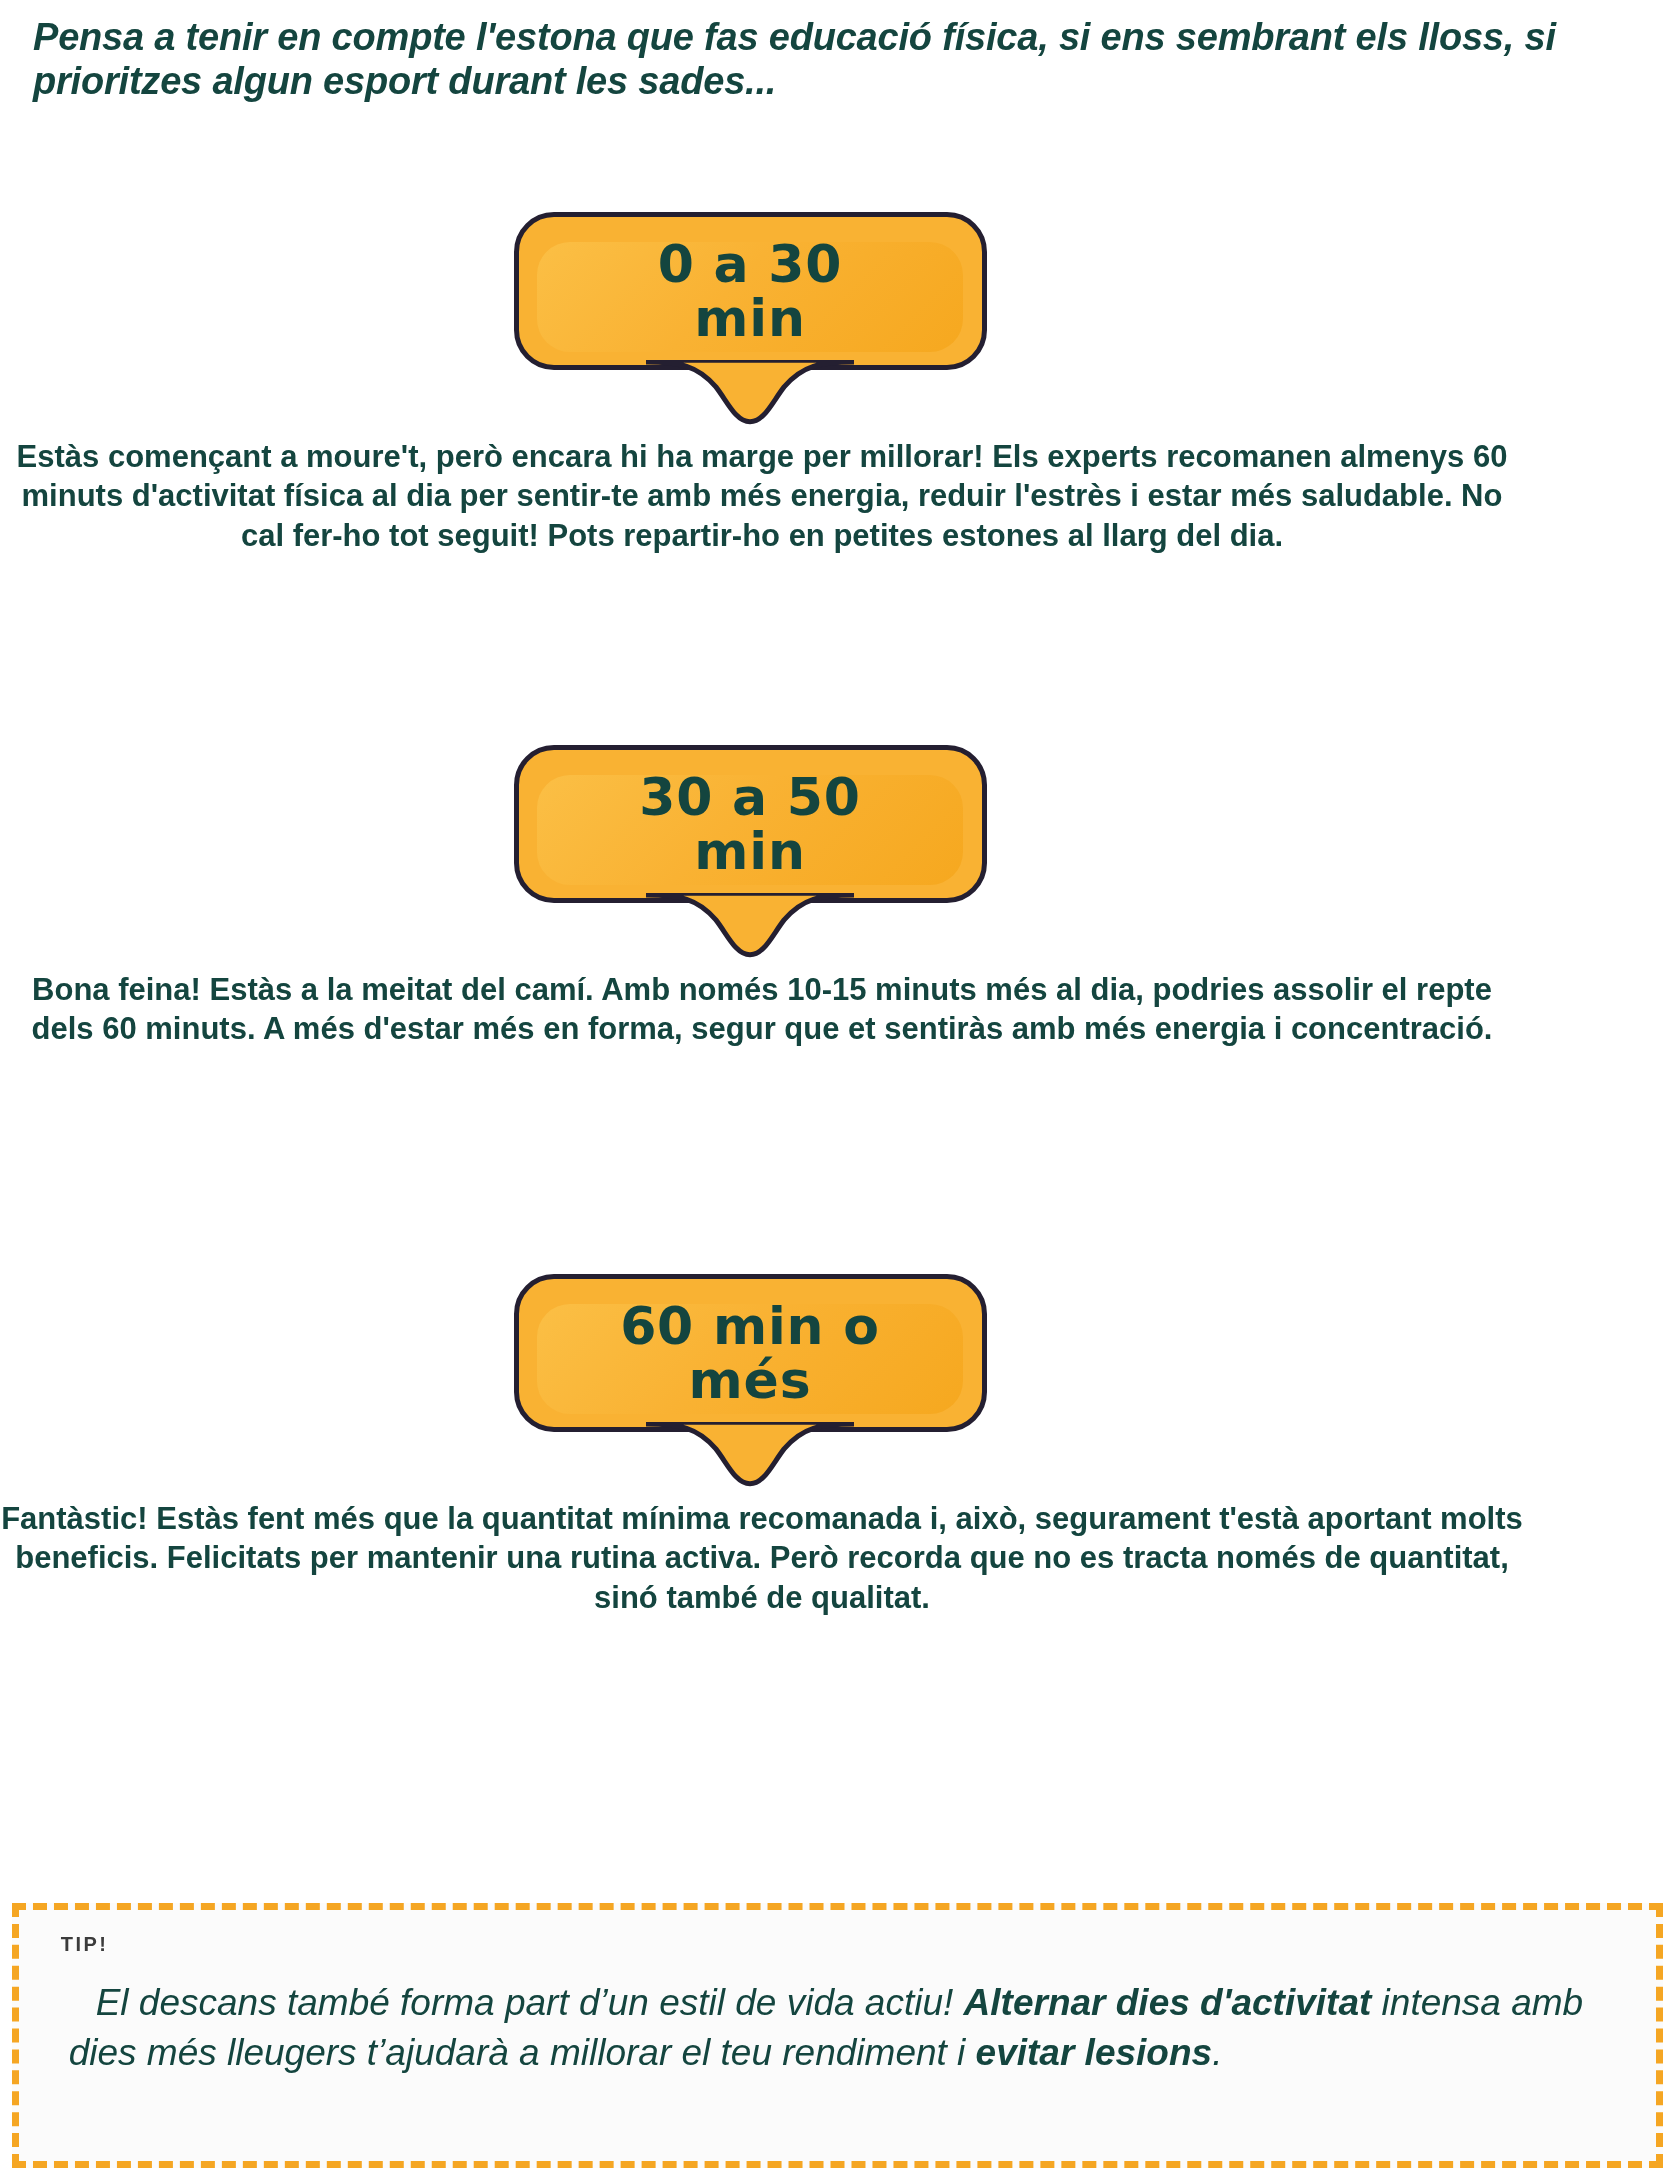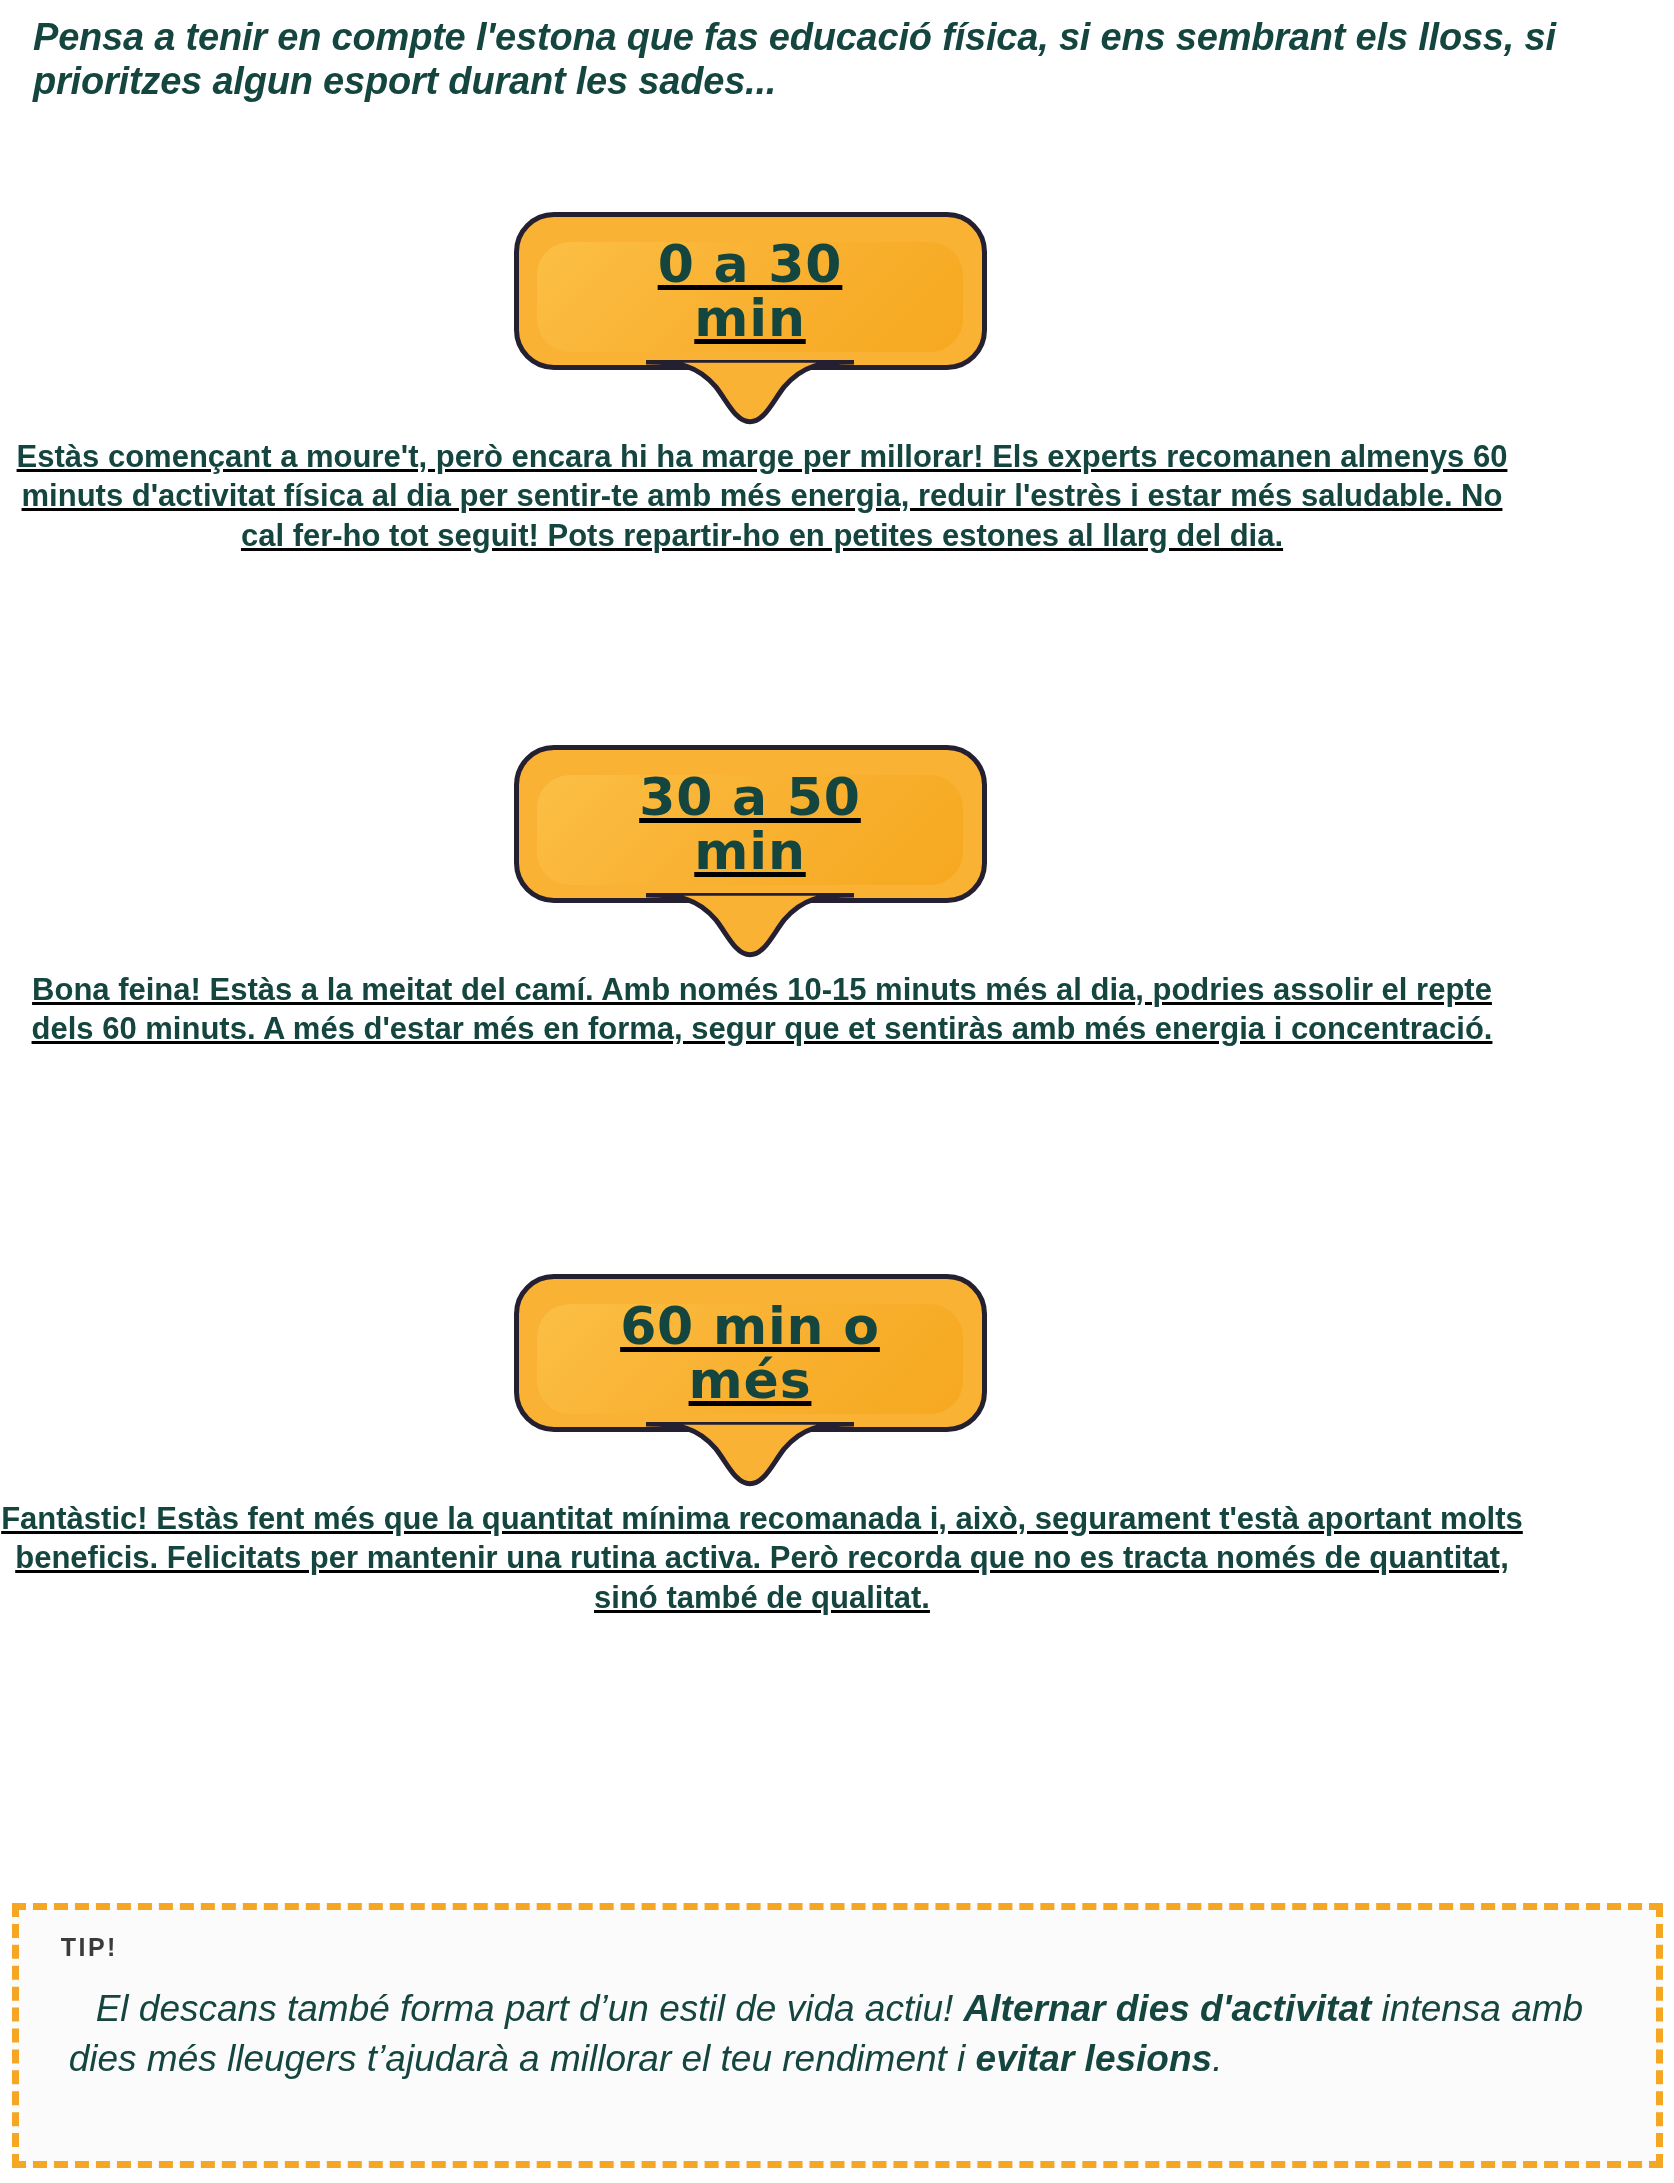--- a/index.html
+++ b/index.html
@@ -30,21 +30,20 @@
     font-style: italic;
     line-height: 1.17;
     letter-spacing: -0.2px;
   }
 
   
   .section {
     position: absolute;
     left: 0;
     width: 1500px;
-    text-decoration: underline;
   }
   .sec0 { top: 212px; }
   .sec1 { top: 745px; }
   .sec2 { top: 1274px; }
 
   
   .badge-wrap {
     position: relative;
     width: 100%;
     height: 208px;
@@ -119,21 +118,21 @@
     top: 1903px;
     width: 1651px;
     height: 265px;
     background: #fbfbfb;
     box-sizing: border-box;
     border: 7.5px dashed #f5a623;
     padding: 23px 42px 8.3px 42px;
   }
   .tip-title {
     color: #3b3b3b;
-    font-size: 25px;
+    font-size: 20px;
     font-weight: 700;
     letter-spacing: 2.5px;
     margin: 0 0 21.6px 0;
   }
   .tip-text {
     color: #14453f;
     font-size: 37px;
     font-style: italic;
     line-height: 1.35;
     margin: 8px;

